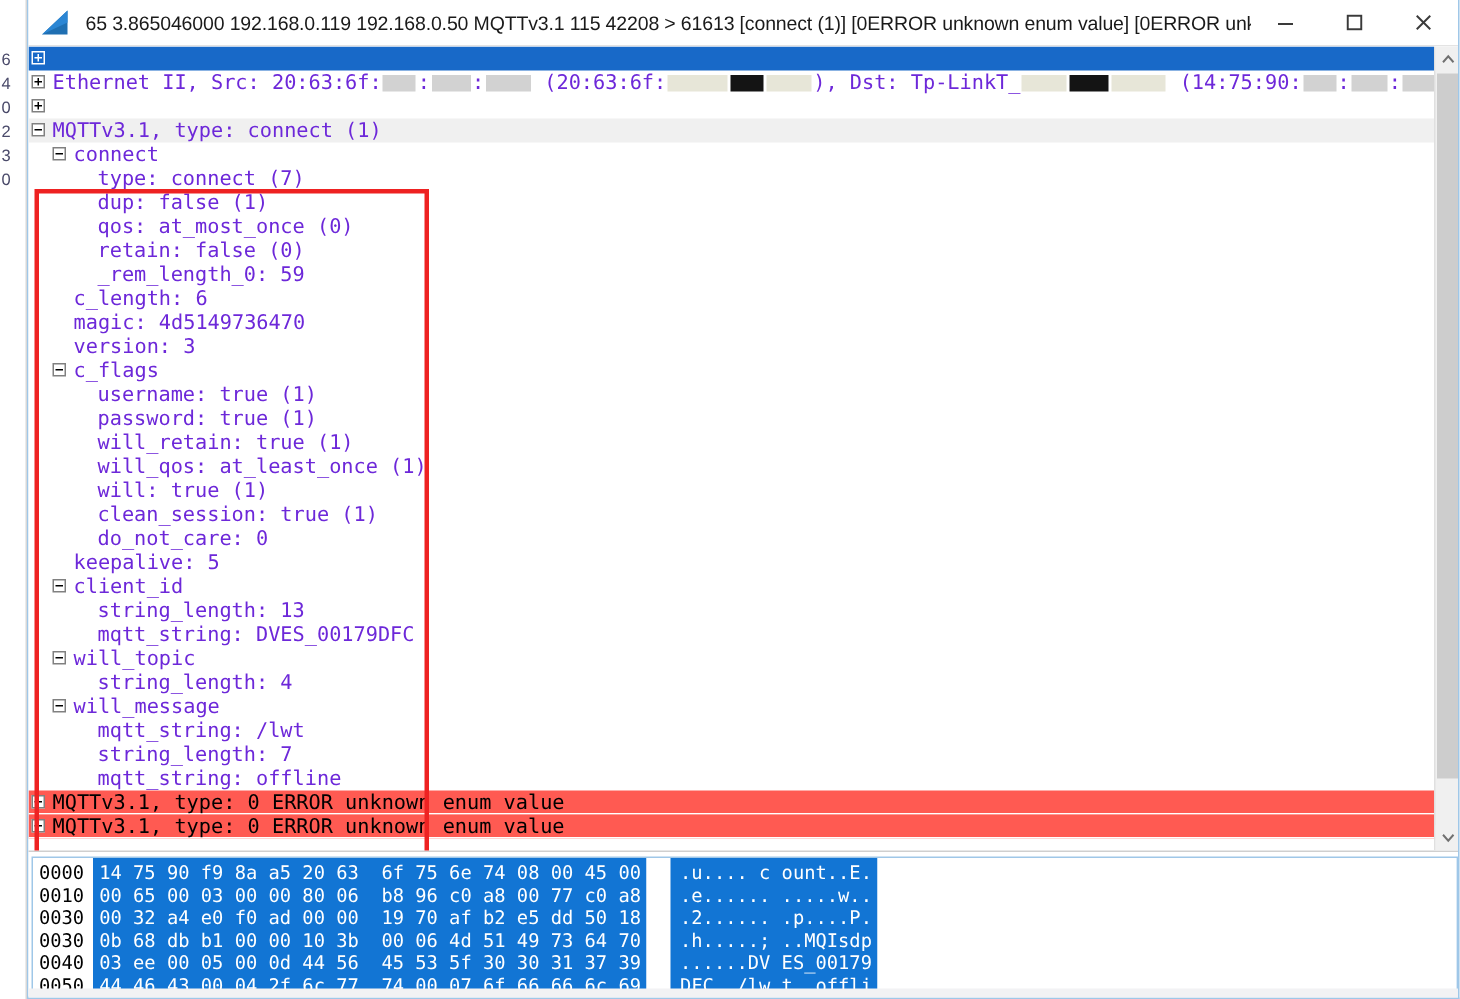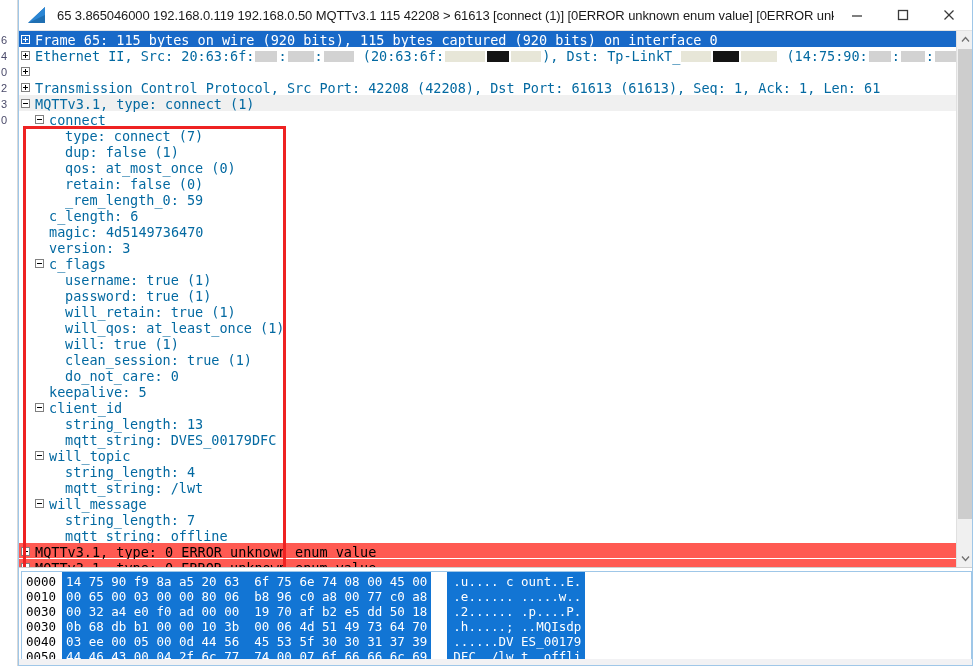--- a/index.html
+++ b/index.html
@@ -71,21 +71,21 @@
     border-bottom: 1px solid #cfcfcf;
   }
   #tree {
     position: absolute; left: 0; top: 0; right: 16px; bottom: 0;
     overflow: hidden;
   }
   .trow {
     position: relative;
     height: 16px; line-height: 16px;
     font: 13.5px/16px "DejaVu Sans Mono", monospace;
-    color: #0369a1;
+    color: #6d28d9;
     white-space: nowrap;
     padding-left: 2px;
   }
   .trow.sel { background: #1869c8; color: #ffffff; }
   .trow.hdr { background: #f0f0f0; }
   .trow.err { background: #ff5a52; color: #000000; border-bottom: 1px solid #ffffff; }
 
   
   .exp {
     display: inline-block;
@@ -217,24 +217,23 @@
     <span class="win-btn">
       <svg width="14" height="14" viewBox="0 0 14 14">
         <line x1="2.5" y1="2.5" x2="11.5" y2="11.5" stroke="#3a3a3a" stroke-width="1.3"></line>
         <line x1="11.5" y1="2.5" x2="2.5" y2="11.5" stroke="#3a3a3a" stroke-width="1.3"></line>
       </svg>
     </span>
   </div>
 
   <div id="detail-pane">
     <div id="tree">
-        <div class="trow sel"><span class="exp plus"></span><span class="lbl">Frame 65: 115 bytes on wire (920 bits), 115 bytes captured (920 bits) on interface 0</span></div>
+        <div class="trow sel"><span class="exp plus"></span></div>
         <div class="trow"><span class="exp plus"></span><span class="lbl">Ethernet II, Src: 20:63:6f:</span><span class="redact" style="width: 22px;"></span><span class="lbl">:</span><span class="redact" style="width: 26px;"></span><span class="lbl">:</span><span class="redact" style="width: 30px;"></span><span class="lbl"> (20:63:6f:</span><span class="redact soft" style="width: 40px;"></span><span class="redact dark" style="width: 22px;"></span><span class="redact soft" style="width: 30px;"></span><span class="lbl">), Dst: Tp-LinkT_</span><span class="redact soft" style="width: 30px;"></span><span class="redact dark" style="width: 26px;"></span><span class="redact soft" style="width: 36px;"></span><span class="lbl"> (14:75:90:</span><span class="redact" style="width: 22px;"></span><span class="lbl">:</span><span class="redact" style="width: 24px;"></span><span class="lbl">:</span><span class="redact" style="width: 22px;"></span></div>
         <div class="trow"><span class="exp plus"></span></div>
-        <div class="trow"><span class="exp plus"></span><span class="lbl">Transmission Control Protocol, Src Port: 42208 (42208), Dst Port: 61613 (61613), Seq: 1, Ack: 1, Len: 61</span></div>
         <div class="trow hdr"><span class="exp"></span><span class="lbl">MQTTv3.1, type: connect (1)</span></div>
         <div class="trow ind1"><span class="exp"></span><span class="lbl">connect</span></div>
         <div class="trow ind2"><span style="display: inline-block; width: 14px;"></span><span class="lbl">type: connect (7)</span></div>
         <div class="trow ind2"><span style="display: inline-block; width: 14px;"></span><span class="lbl">dup: false (1)</span></div>
         <div class="trow ind2"><span style="display: inline-block; width: 14px;"></span><span class="lbl">qos: at_most_once (0)</span></div>
         <div class="trow ind2"><span style="display: inline-block; width: 14px;"></span><span class="lbl">retain: false (0)</span></div>
         <div class="trow ind2"><span style="display: inline-block; width: 14px;"></span><span class="lbl">_rem_length_0: 59</span></div>
         <div class="trow ind1"><span style="display: inline-block; width: 14px;"></span><span class="lbl">c_length: 6</span></div>
         <div class="trow ind1"><span style="display: inline-block; width: 14px;"></span><span class="lbl">magic: 4d5149736470</span></div>
         <div class="trow ind1"><span style="display: inline-block; width: 14px;"></span><span class="lbl">version: 3</span></div>
@@ -245,22 +244,22 @@
         <div class="trow ind2"><span style="display: inline-block; width: 14px;"></span><span class="lbl">will_qos: at_least_once (1)</span></div>
         <div class="trow ind2"><span style="display: inline-block; width: 14px;"></span><span class="lbl">will: true (1)</span></div>
         <div class="trow ind2"><span style="display: inline-block; width: 14px;"></span><span class="lbl">clean_session: true (1)</span></div>
         <div class="trow ind2"><span style="display: inline-block; width: 14px;"></span><span class="lbl">do_not_care: 0</span></div>
         <div class="trow ind1"><span style="display: inline-block; width: 14px;"></span><span class="lbl">keepalive: 5</span></div>
         <div class="trow ind1"><span class="exp"></span><span class="lbl">client_id</span></div>
         <div class="trow ind2"><span style="display: inline-block; width: 14px;"></span><span class="lbl">string_length: 13</span></div>
         <div class="trow ind2"><span style="display: inline-block; width: 14px;"></span><span class="lbl">mqtt_string: DVES_00179DFC</span></div>
         <div class="trow ind1"><span class="exp"></span><span class="lbl">will_topic</span></div>
         <div class="trow ind2"><span style="display: inline-block; width: 14px;"></span><span class="lbl">string_length: 4</span></div>
+        <div class="trow ind1"><span class="exp"></span><span class="lbl">will_message</span></div>
         <div class="trow ind2"><span style="display: inline-block; width: 14px;"></span><span class="lbl">mqtt_string: /lwt</span></div>
-        <div class="trow ind1"><span class="exp"></span><span class="lbl">will_message</span></div>
         <div class="trow ind2"><span style="display: inline-block; width: 14px;"></span><span class="lbl">string_length: 7</span></div>
         <div class="trow ind2"><span style="display: inline-block; width: 14px;"></span><span class="lbl">mqtt_string: offline</span></div>
         <div class="trow err"><span class="exp plus"></span><span class="lbl">MQTTv3.1, type: 0        ERROR unknown enum value</span></div>
         <div class="trow err"><span class="exp plus"></span><span class="lbl">MQTTv3.1, type: 0        ERROR unknown enum value</span></div>
       </div>
 
     <div id="annot-box"></div>
 
     <div id="scroll-v">
       <div class="sb-arrow up">

